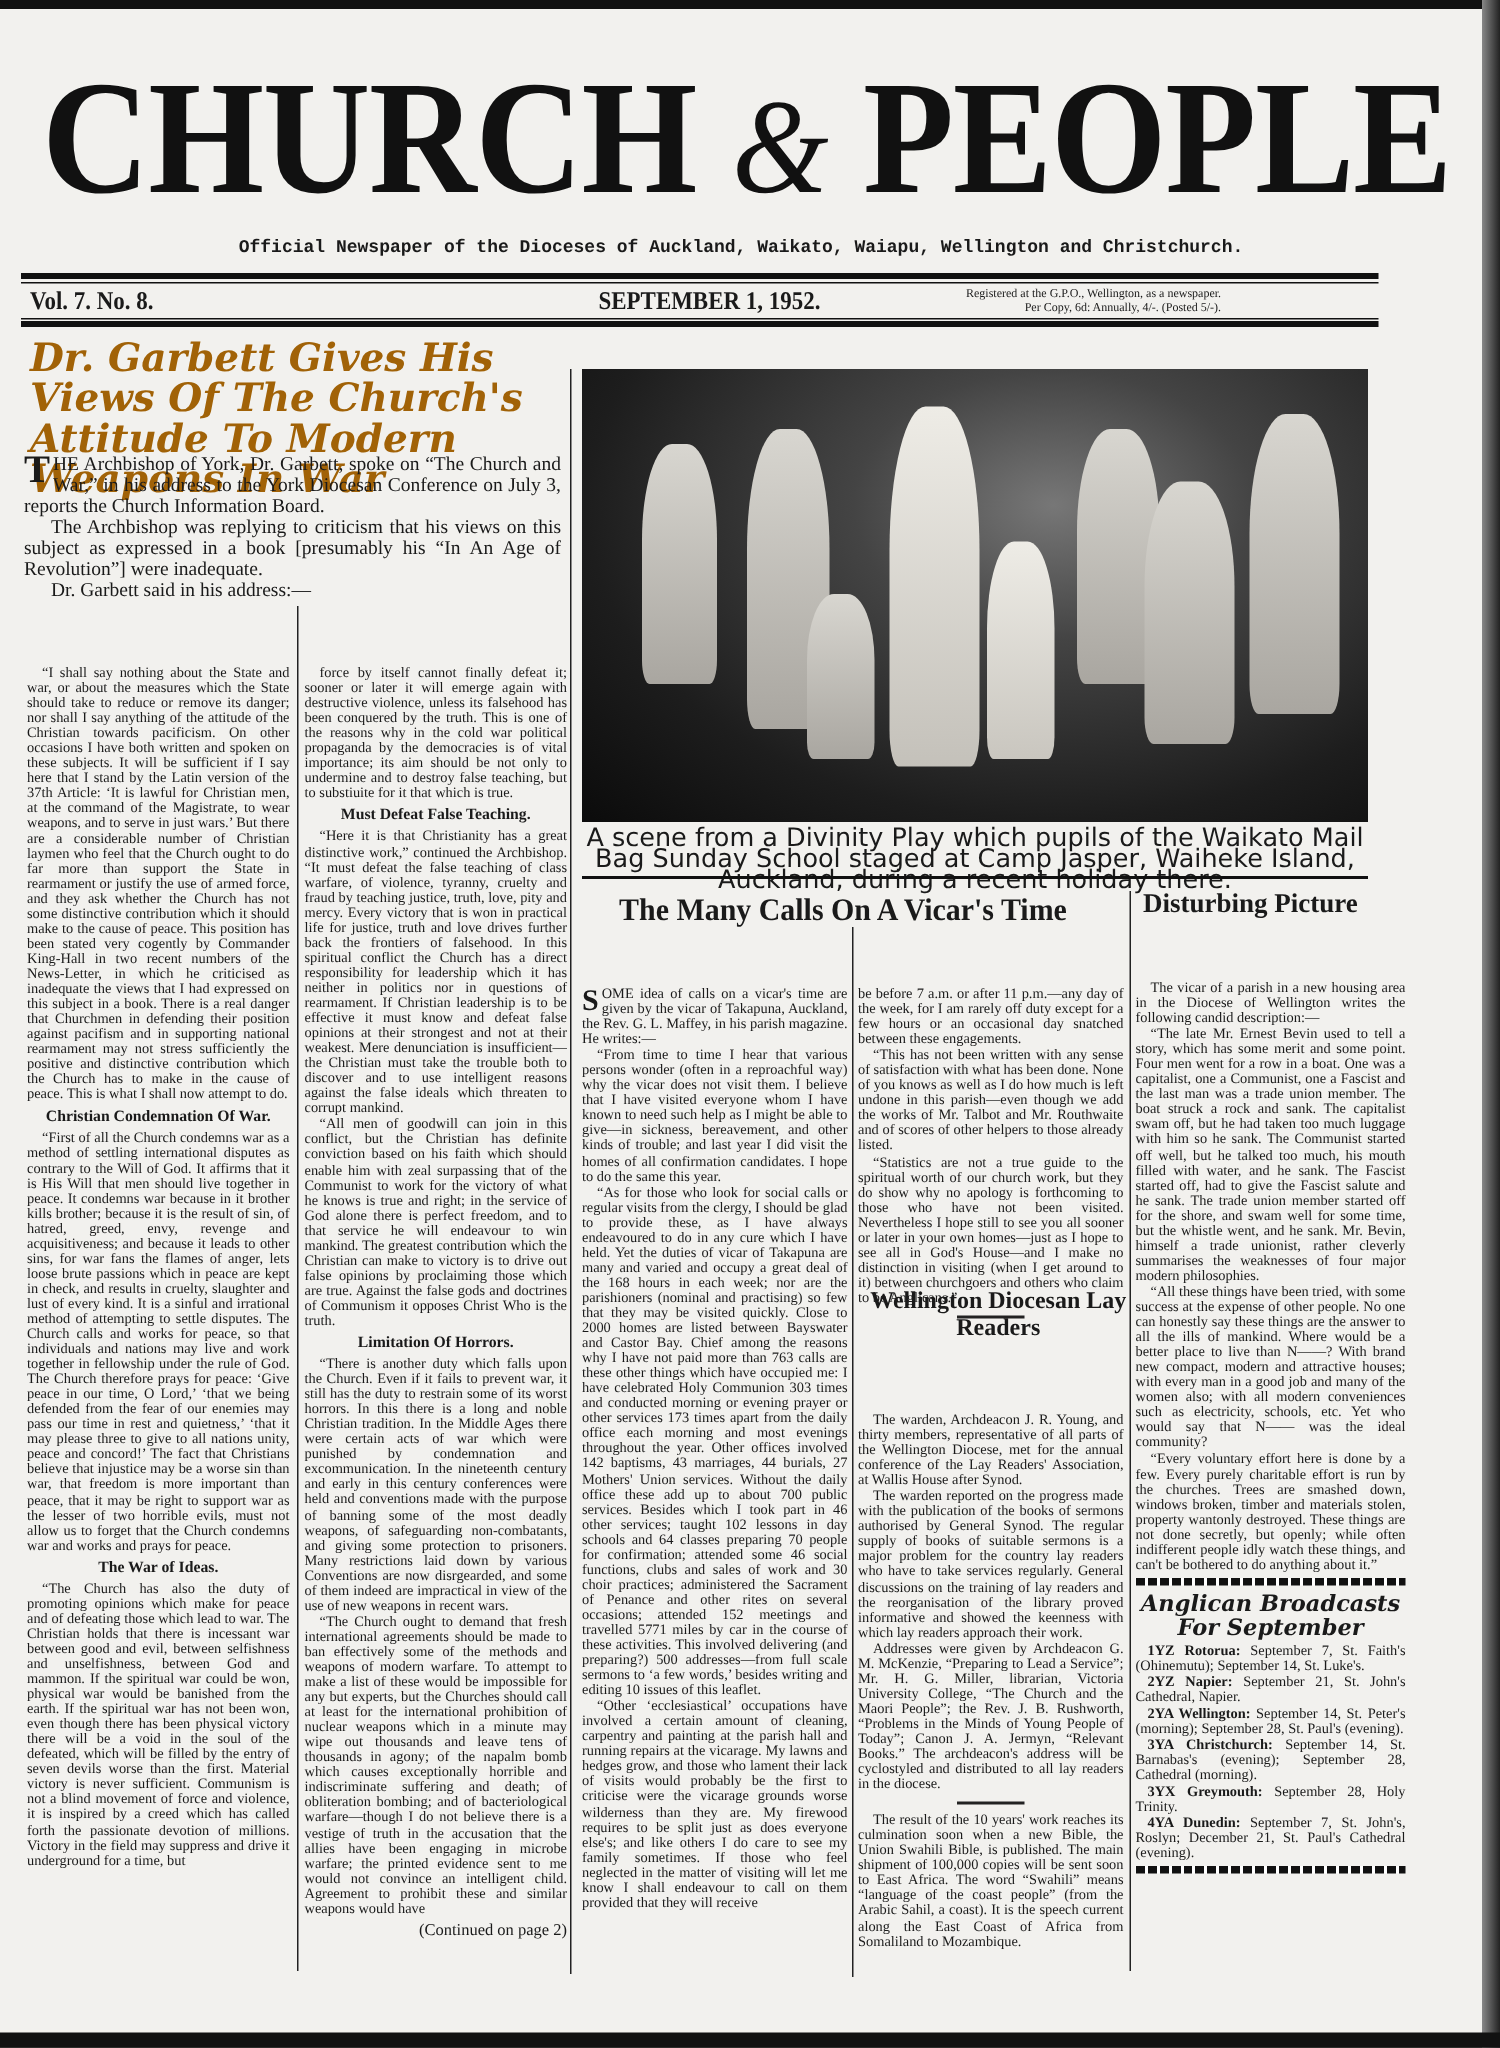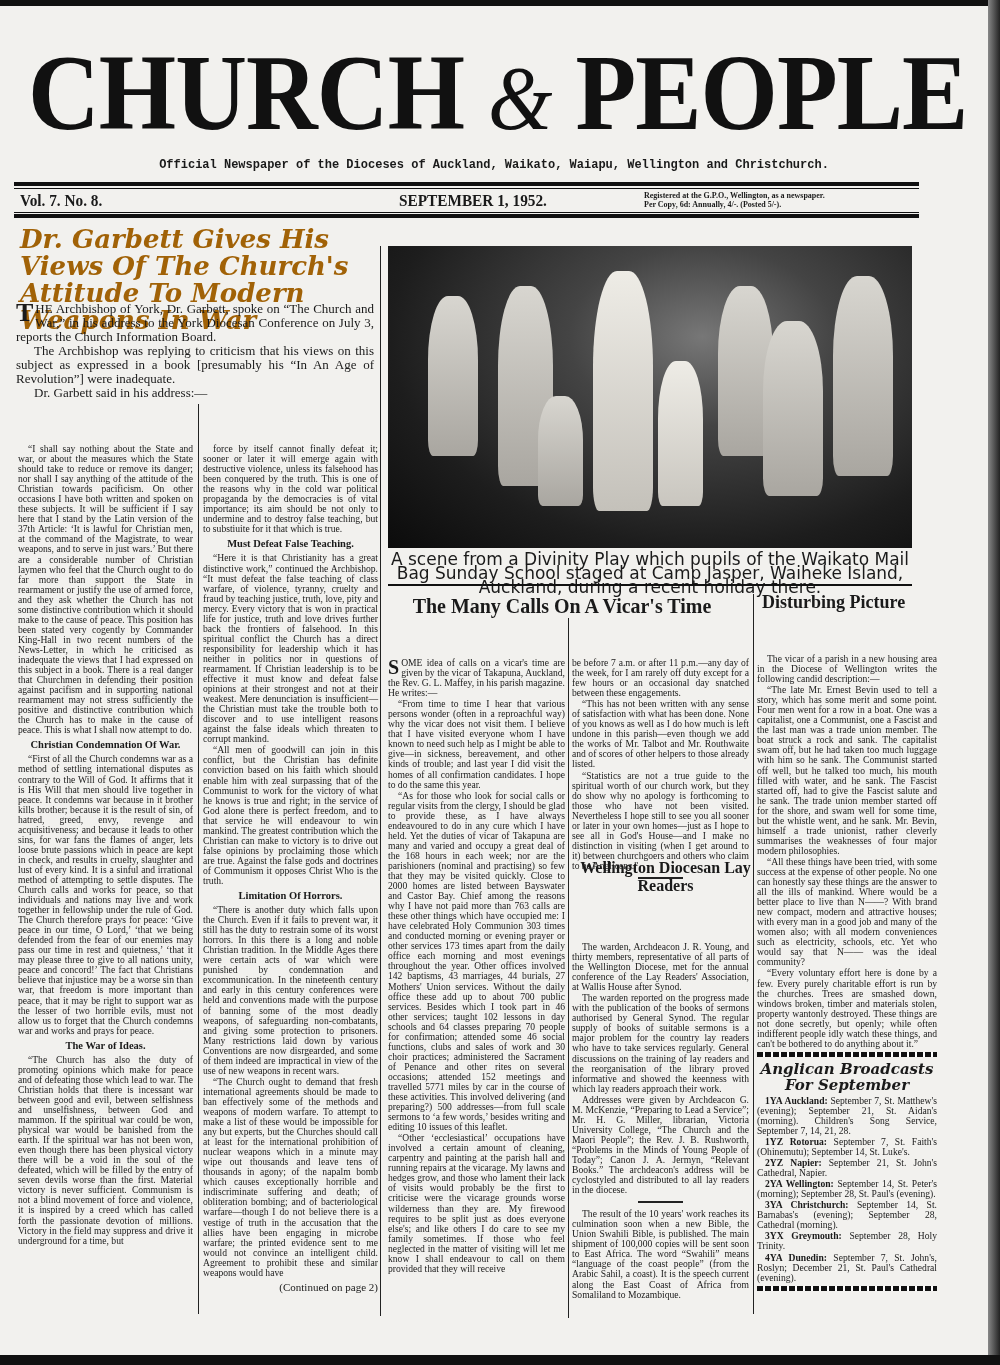--- a/index.html
+++ b/index.html
@@ -24,21 +24,21 @@
     font-family: Liberation Mono, monospace; font-weight: bold; font-size: 12px;
   }
   .rule { position: absolute; left: 14px; width: 905px; background: #111; }
   .rule.r1 { top: 176px; height: 4px; }
   .rule.r1b { top: 182px; height: 1px; }
   .rule.r2 { top: 206px; height: 1px; }
   .rule.r2b { top: 208px; height: 4px; }
   .volline { position: absolute; top: 184px; left: 14px; width: 905px; height: 22px; font-family: "Liberation Serif", serif; }
   .vol { position: absolute; left: 6px; top: 1px; font-size: 17px; font-weight: bold; transform: scaleX(0.9); transform-origin: left; }
   .date { position: absolute; left: 385px; top: 1px; font-size: 17px; font-weight: bold; transform: scaleX(0.9); transform-origin: left; }
-  .reg { position: absolute; left: 630px; top: 1px; font-size: 8px; line-height: 9px; font-weight: bold; }
+  .reg { position: absolute; left: 630px; top: 1px; font-size: 8px; line-height: 9px; font-weight: normal; text-align: right; }
 
   .col { position: absolute; font-size: 9.6px; line-height: 10.05px; text-align: justify; font-family: "Liberation Serif", serif; margin-top: 40px; }
   .col p { text-indent: 10px; margin-bottom: 1px; }
   .col h4 { text-align: center; font-size: 10.5px; font-weight: bold; margin: 5px 0 4px; }
   .vline { position: absolute; width: 1px; background: #222; }
 
   .lead-head {
     position: absolute; left: 20px; top: 220px; width: 355px;
     font-family: "DejaVu Serif", serif; font-style: italic; font-weight: bold;
     font-size: 26px; line-height: 27px; color: #a16207;
@@ -162,21 +162,20 @@
 
   <div class="dist-head">Disturbing Picture</div>
   <div class="col" style="left:757px; top:608px; width:180px;">
     <p>The vicar of a parish in a new housing area in the Diocese of Wellington writes the following candid description:—</p>
     <p>“The late Mr. Ernest Bevin used to tell a story, which has some merit and some point. Four men went for a row in a boat. One was a capitalist, one a Communist, one a Fascist and the last man was a trade union member. The boat struck a rock and sank. The capitalist swam off, but he had taken too much luggage with him so he sank. The Communist started off well, but he talked too much, his mouth filled with water, and he sank. The Fascist started off, had to give the Fascist salute and he sank. The trade union member started off for the shore, and swam well for some time, but the whistle went, and he sank. Mr. Bevin, himself a trade unionist, rather cleverly summarises the weaknesses of four major modern philosophies.</p>
     <p>“All these things have been tried, with some success at the expense of other people. No one can honestly say these things are the answer to all the ills of mankind. Where would be a better place to live than N——? With brand new compact, modern and attractive houses; with every man in a good job and many of the women also; with all modern conveniences such as electricity, schools, etc. Yet who would say that N—— was the ideal community?</p>
     <p>“Every voluntary effort here is done by a few. Every purely charitable effort is run by the churches. Trees are smashed down, windows broken, timber and materials stolen, property wantonly destroyed. These things are not done secretly, but openly; while often indifferent people idly watch these things, and can't be bothered to do anything about it.”</p>
     <div class="dotted-rule"></div>
     <div class="bcast-head">Anglican Broadcasts For September</div>
     <div class="bcast">
-      <p><b>1YA Auckland:</b> <span>September 7, St. Matthew's (evening); September 21, St. Aidan's (morning). Children's Song Service, September 7, 14, 21, 28.</span></p>
       <p><b>1YZ Rotorua:</b> <span>September 7, St. Faith's (Ohinemutu); September 14, St. Luke's.</span></p>
       <p><b>2YZ Napier:</b> <span>September 21, St. John's Cathedral, Napier.</span></p>
       <p><b>2YA Wellington:</b> <span>September 14, St. Peter's (morning); September 28, St. Paul's (evening).</span></p>
       <p><b>3YA Christchurch:</b> <span>September 14, St. Barnabas's (evening); September 28, Cathedral (morning).</span></p>
       <p><b>3YX Greymouth:</b> <span>September 28, Holy Trinity.</span></p>
       <p><b>4YA Dunedin:</b> <span>September 7, St. John's, Roslyn; December 21, St. Paul's Cathedral (evening).</span></p>
     </div>
     <div class="dotted-rule"></div>
   </div>
 </div>

